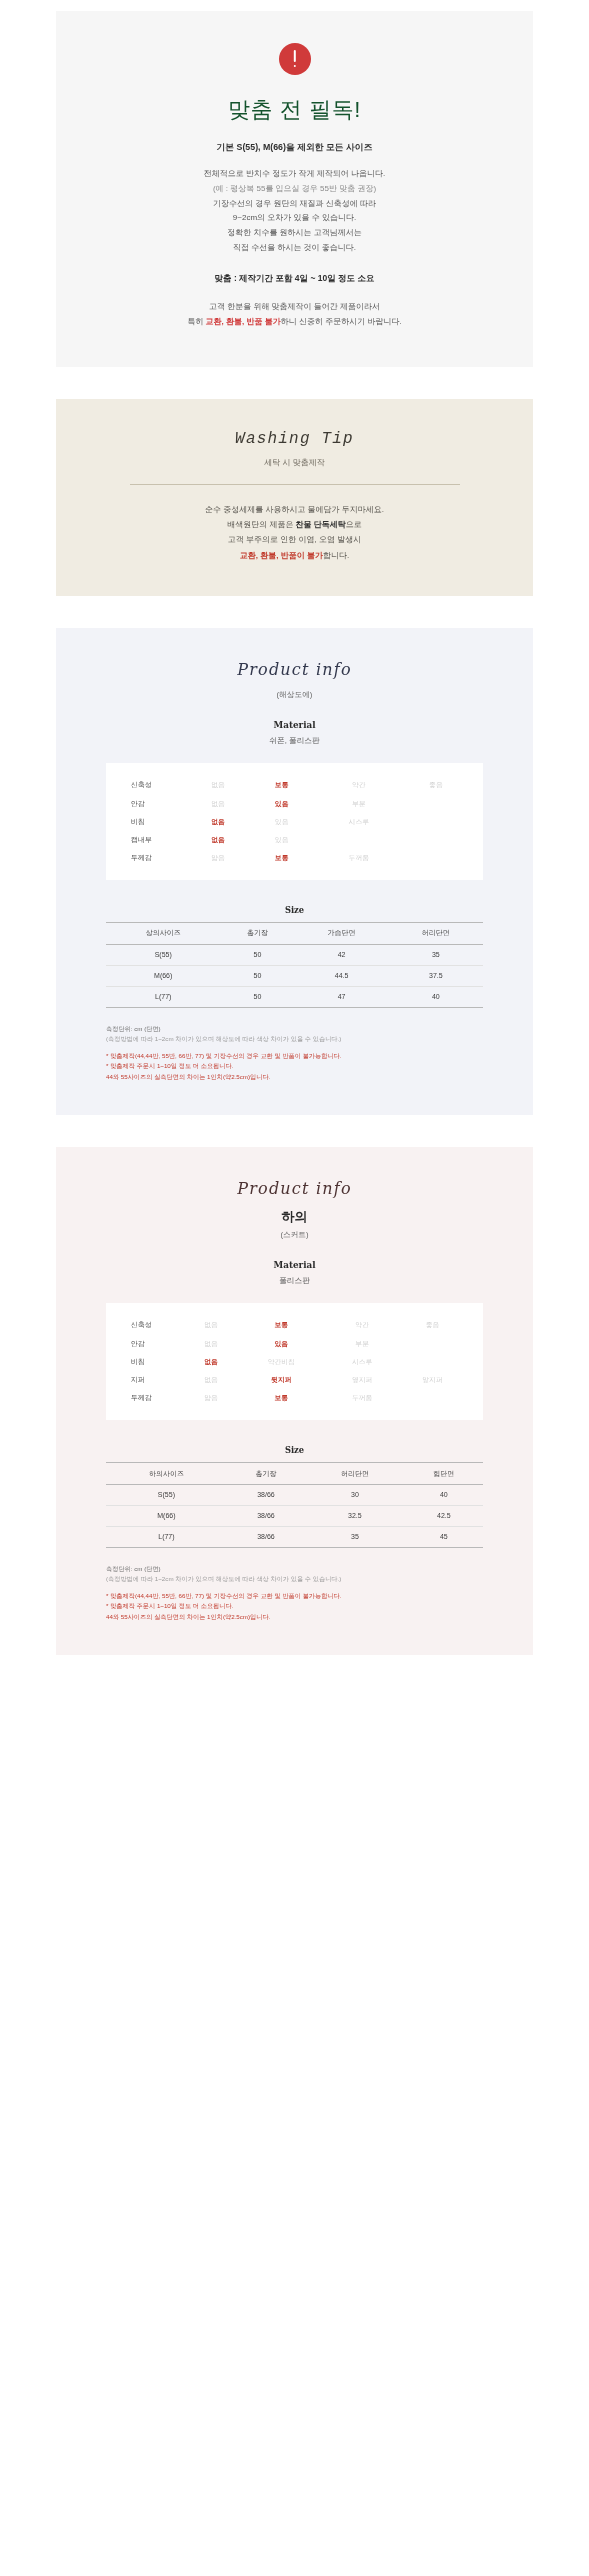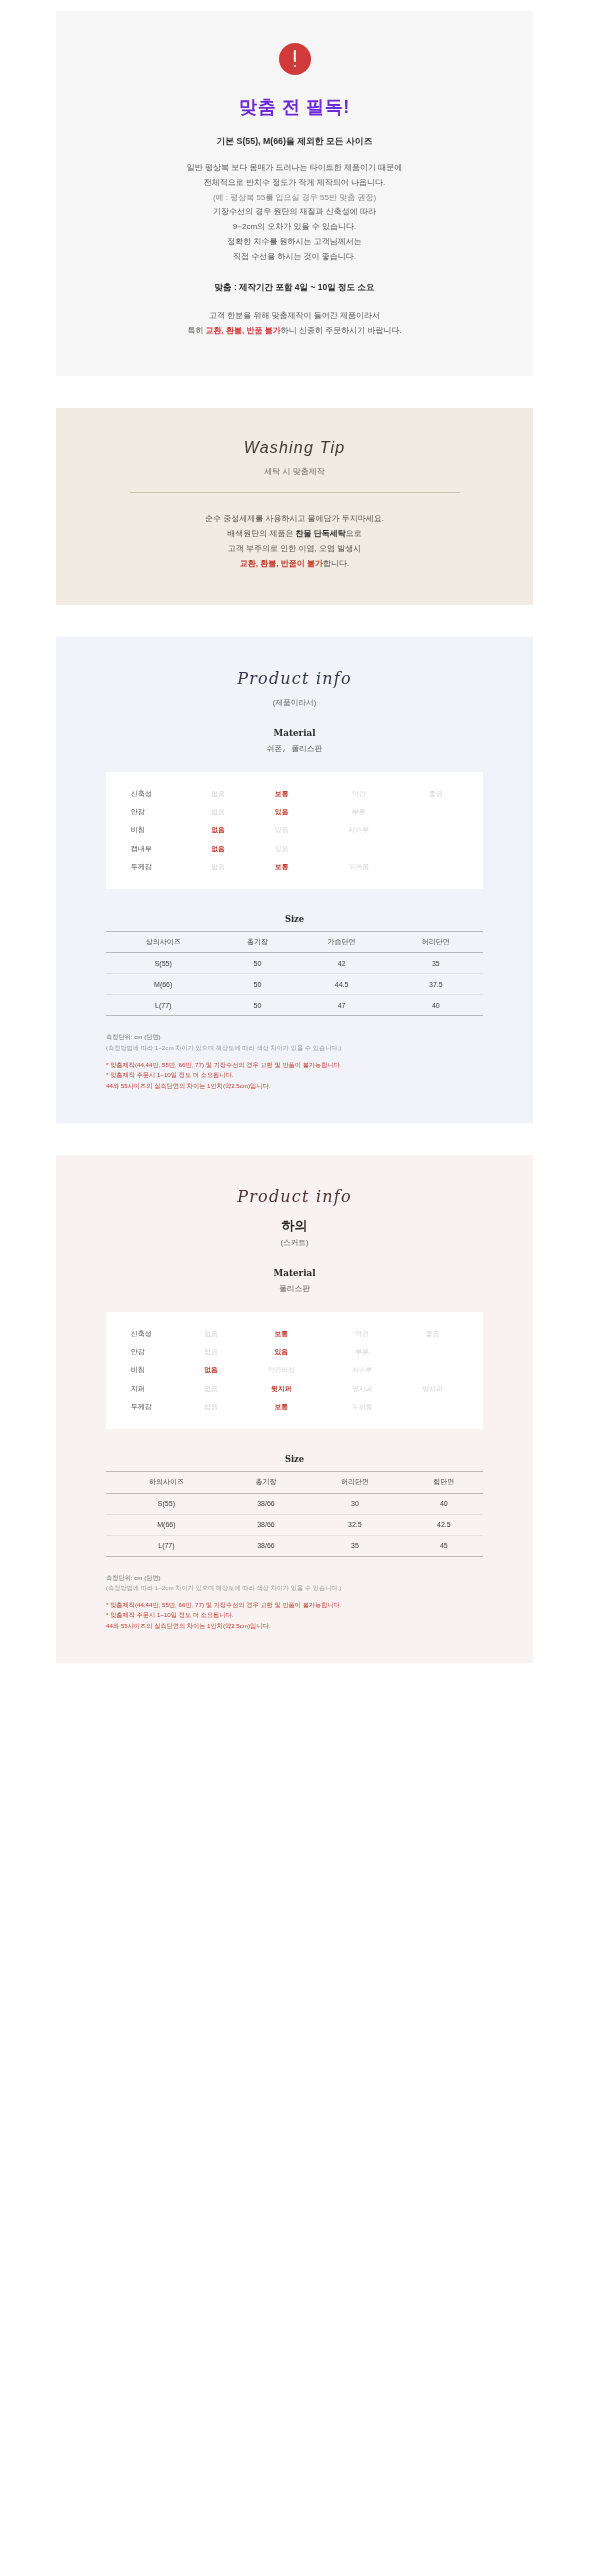--- a/index.html
+++ b/index.html
@@ -48,23 +48,23 @@
   }
   .bang-circle .dot {
     position: absolute;
     left: 50%; top: 22px;
     transform: translateX(-50%);
     width: 2.4px; height: 2.4px;
     background: #ffffff;
     border-radius: 50%;
   }
   .notice-title {
-    font-size: 18px;
-    font-weight: bold;
-    color: #6d28d9;
+    font-size: 22px;
+    font-weight: normal;
+    color: #14532d;
     letter-spacing: 0.6px;
     margin-bottom: 17.7px;
   }
   .notice-sub {
     font-size: 8.8px;
     font-weight: bold;
     color: #2f2f2f;
     margin-bottom: 13px;
   }
   .notice-body {
@@ -86,21 +86,21 @@
     color: #555555;
   }
   .red-bold { color: #d03a3a; font-weight: bold; }
 
   
   .wash {
     background: #f0ece2;
     padding: 31px 23.6px 33px 23.6px;
   }
   .wash-title {
-    font-family: Liberation Sans, sans-serif;
+    font-family: Liberation Mono, monospace;
     font-style: italic;
     font-size: 16px;
     color: #3d3a33;
     letter-spacing: 1.2px;
     margin-bottom: 9.4px;
   }
   .wash-sub {
     font-size: 8px;
     color: #6c675c;
     margin-bottom: 15.3px;
@@ -150,21 +150,20 @@
     font-weight: bold;
     font-size: 8.8px;
     color: #2b2b2b;
     margin-bottom: 5.9px;
     text-align: center;
   }
   .sec-sub {
     font-size: 7.7px;
     color: #555;
     margin-bottom: 17.7px;
-    font-family: Liberation Mono, monospace;
   }
 
   
   .matrix-wrap {
     background: #ffffff;
     width: 377px;
     margin: 0 auto 25px auto;
     padding: 13px 15.3px;
   }
   table.matrix {
@@ -237,21 +236,20 @@
 <div class="page">
 
   <section class="panel notice">
     <div class="bang-circle">
       <span class="bar"></span>
         <span class="dot"></span>
     </div>
     <div class="notice-title">맞춤 전 필독!</div>
     <div class="notice-sub">기본 S(55), M(66)을 제외한 모든 사이즈</div>
     <div class="notice-body">
-      <div>일반 평상복 보다 몸매가 드러나는 타이트한 제품이기 때문에</div>
       <div>전체적으로 반치수 정도가 작게 제작되어 나옵니다.</div>
       <div class="gray">(예 : 평상복 55를 입으실 경우 55반 맞춤 권장)</div>
       <div>기장수선의 경우 원단의 재질과 신축성에 따라</div>
       <div>9~2cm의 오차가 있을 수 있습니다.</div>
       <div>정확한 치수를 원하시는 고객님께서는</div>
       <div>직접 수선을 하시는 것이 좋습니다.</div>
     </div>
     <div class="notice-strong">맞춤 : 제작기간 포함 4일 ~ 10일 정도 소요</div>
     <div class="notice-tail">
       <div>고객 한분을 위해 맞춤제작이 들어간 제품이라서</div>
@@ -272,21 +270,21 @@
       </div>
       <div>고객 부주의로 인한 이염, 오염 발생시</div>
       <div>
         <span class="rb">교환, 환불, 반품이 불가</span><span>합니다.</span>
       </div>
     </div>
   </section>
 
   <section class="panel pinfo">
     <div class="pinfo-title">Product info</div>
-    <div class="pinfo-cat-sub">(제품이라서)</div>
+    <div class="pinfo-cat-sub">(해상도에)</div>
 
     <div class="sec-head">Material</div>
     <div class="sec-sub">쉬폰, 폴리스판</div>
 
     <div class="matrix-wrap">
       <table class="matrix">
         <tbody>
             <tr>
           <td class="label">신축성</td>
           <td>없음</td>

